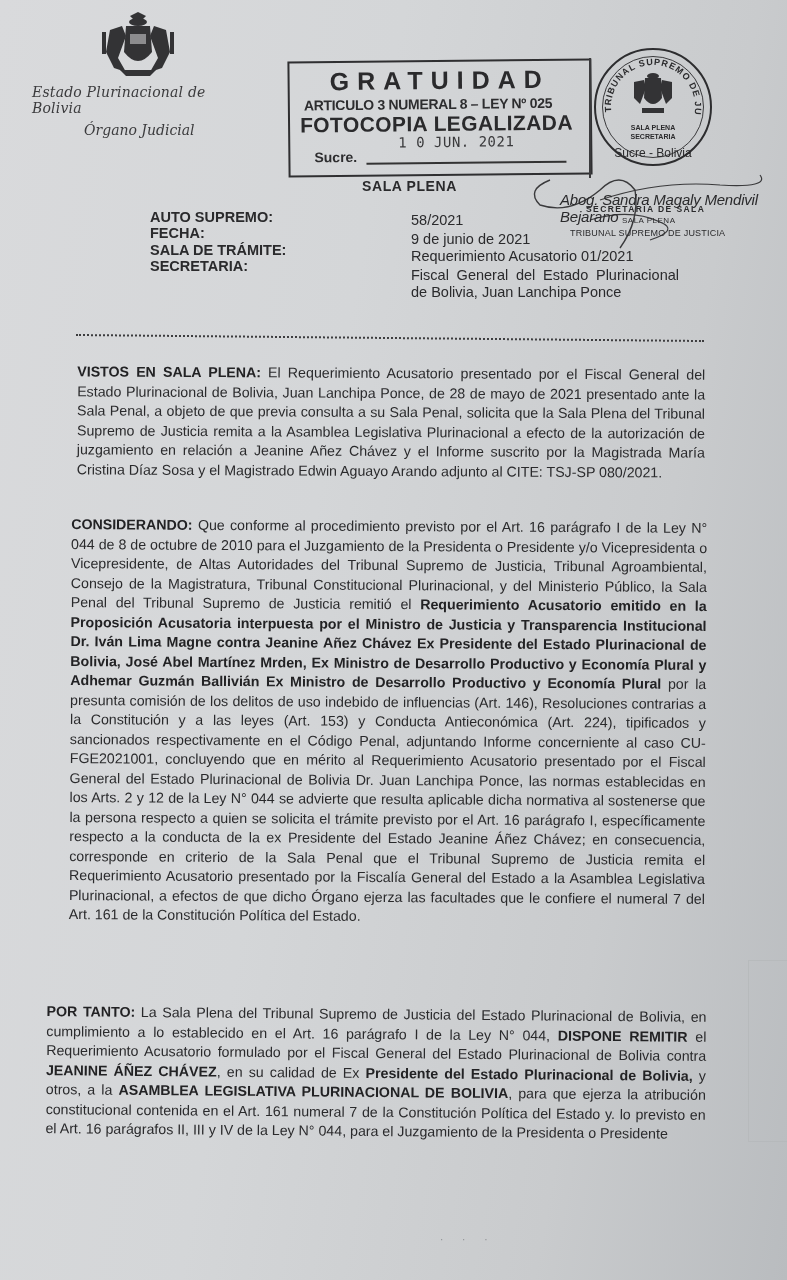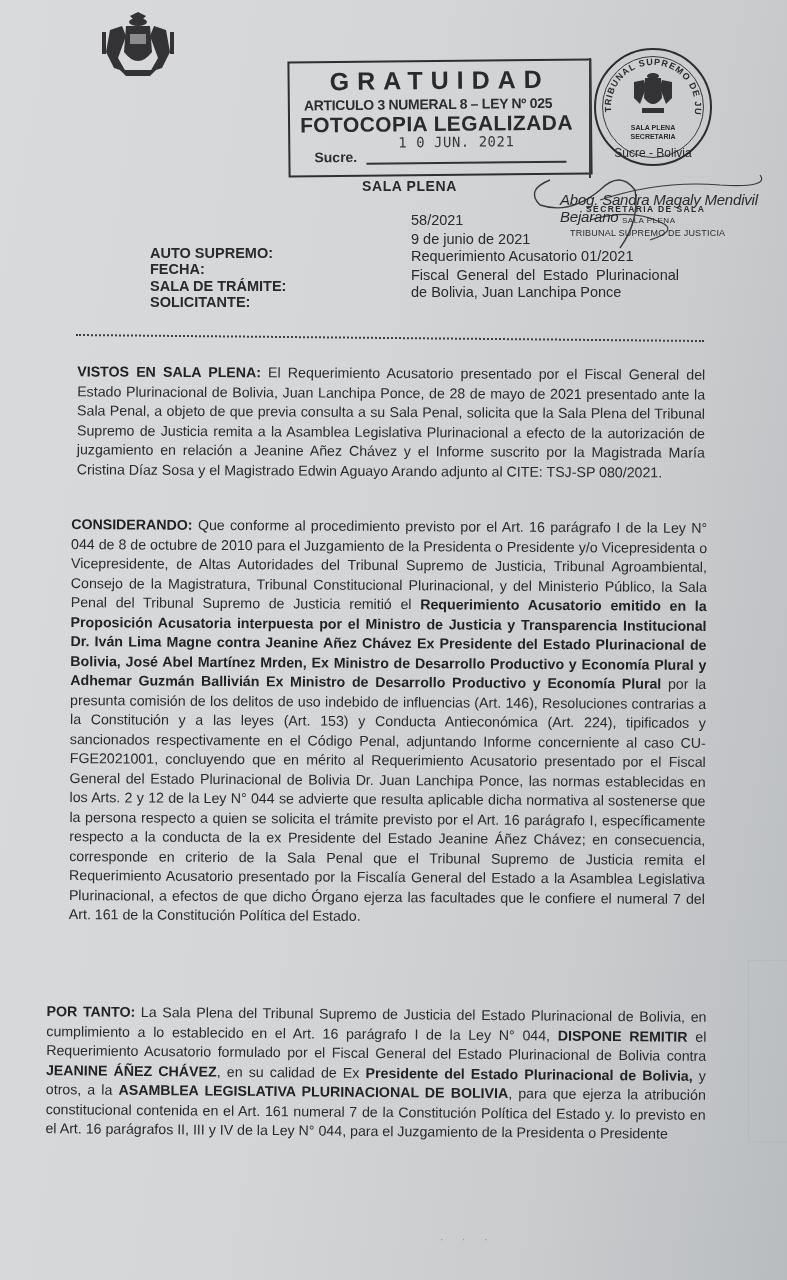--- a/index.html
+++ b/index.html
@@ -50,21 +50,21 @@
   .signature { position: absolute; left: 520px; top: 160px; width: 260px; height: 90px; }
   .sig-name { position: absolute; left: 560px; top: 191px; font-size: 15px; color: #2a2a2c; font-style: italic; letter-spacing: -0.2px; }
   .sig-role { position: absolute; left: 586px; top: 204px; font-size: 8.5px; font-weight: bold; letter-spacing: 1.4px; color: #2a2a2c; }
   .sig-room { position: absolute; left: 622px; top: 216px; font-size: 8px; color: #2a2a2c; letter-spacing: 0.5px; }
   .sig-court { position: absolute; left: 570px; top: 228px; font-size: 9px; color: #2a2a2c; letter-spacing: 0.2px; }
 
   .sala-plena { position: absolute; left: 362px; top: 178px; font-size: 14px; font-weight: bold; letter-spacing: 0.6px; color: #2a2a2c; }
 
   
   .meta { position: absolute; left: 150px; top: 209px; }
-  .meta .lbl { position: absolute; left: 0; font-size: 14.5px; font-weight: bold; color: #2a2a2c; white-space: nowrap; margin-top: 36px; }
+  .meta .lbl { position: absolute; left: 0; font-size: 14.5px; font-weight: bold; color: #2a2a2c; white-space: nowrap; }
   .meta .val { position: absolute; left: 255px; font-size: 14.5px; color: #2a2a2c; white-space: nowrap; margin-left: 6px; }
   .meta .val.wrap { white-space: normal; width: 268px; line-height: 17px; text-align: justify; text-align-last: left; }
 
   .dashed {
     position: absolute; left: 76px; top: 334px; width: 628px; border-top: 2px dotted #3c3c3e;
     transform: rotate(0.55deg); transform-origin: left center;
   }
 
   
   .para {
@@ -90,20 +90,24 @@
       <ellipse cx="38" cy="10" rx="9" ry="4"></ellipse>
       <path d="M10 18 L22 14 L26 24 L18 46 L26 60 L14 56 L6 40 Z"></path>
       <path d="M66 18 L54 14 L50 24 L58 46 L50 60 L62 56 L70 40 Z"></path>
       <path d="M26 14 L50 14 L52 40 Q38 58 24 40 Z"></path>
       <path d="M20 58 L56 58 L50 64 L26 64 Z"></path>
       <rect x="2" y="20" width="4" height="22"></rect>
       <rect x="70" y="20" width="4" height="22"></rect>
     </g>
     <rect x="30" y="22" width="16" height="10" fill="#8c8c8e"></rect>
   </svg>
+  <div class="institution">
+    <div class="l1">Estado Plurinacional de Bolivia</div>
+    <div class="l2">Órgano Judicial</div>
+  </div>
 
   <div class="stamp">
     <div class="title">GRATUIDAD</div>
     <div class="law">ARTICULO 3 NUMERAL 8 – LEY Nº 025</div>
     <div class="legal">FOTOCOPIA LEGALIZADA</div>
     <div class="date">1 0 JUN. 2021</div>
     <div class="sucre">Sucre.</div>
     <div class="line"></div>
   </div>
   <div class="divider-v"></div>
@@ -141,21 +145,21 @@
   <div class="sig-role">SECRETARIA DE SALA</div>
   <div class="sig-room">SALA PLENA</div>
   <div class="sig-court">TRIBUNAL SUPREMO DE JUSTICIA</div>
 
   <div class="sala-plena">SALA PLENA</div>
 
   <div class="meta">
     <div class="lbl" style="top:0">AUTO SUPREMO:</div>
     <div class="lbl" style="top:16px">FECHA:</div>
     <div class="lbl" style="top:33px">SALA DE TRÁMITE:</div>
-    <div class="lbl" style="top:49px">SOLICITANTE:</div>
+    <div class="lbl" style="top:49px">SECRETARIA:</div>
     <div class="val" style="top:3px">58/2021</div>
     <div class="val" style="top:22px">9 de junio de 2021</div>
     <div class="val" style="top:39px">Requerimiento Acusatorio 01/2021</div>
     <div class="val wrap" style="top:58px">Fiscal General del Estado Plurinacional de Bolivia, Juan Lanchipa Ponce</div>
   </div>
 
   <div class="dashed"></div>
 
   <div class="para" id="p1"><b>VISTOS EN SALA PLENA:</b><span> El Requerimiento Acusatorio presentado por el Fiscal General del Estado Plurinacional de Bolivia, Juan Lanchipa Ponce, de 28 de mayo de 2021 presentado ante la Sala Penal, a objeto de que previa consulta a su Sala Penal, solicita que la Sala Plena del Tribunal Supremo de Justicia remita a la Asamblea Legislativa Plurinacional a efecto de la autorización de juzgamiento en relación a Jeanine Añez Chávez y el Informe suscrito por la Magistrada María Cristina Díaz Sosa y el Magistrado Edwin Aguayo Arando adjunto al CITE: TSJ-SP 080/2021.</span></div>
 

